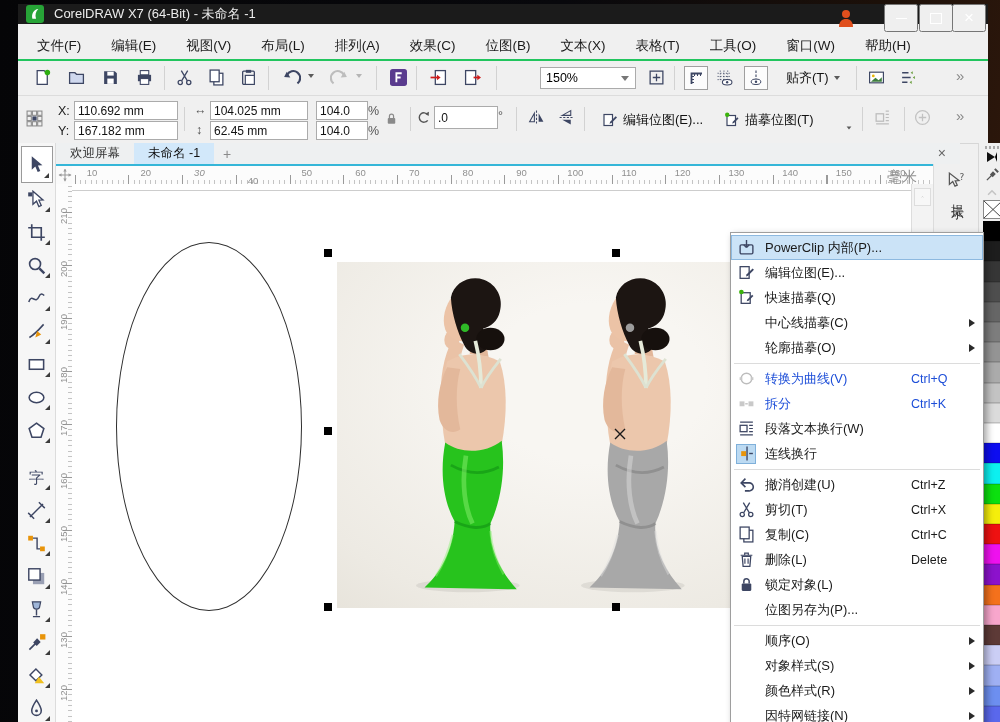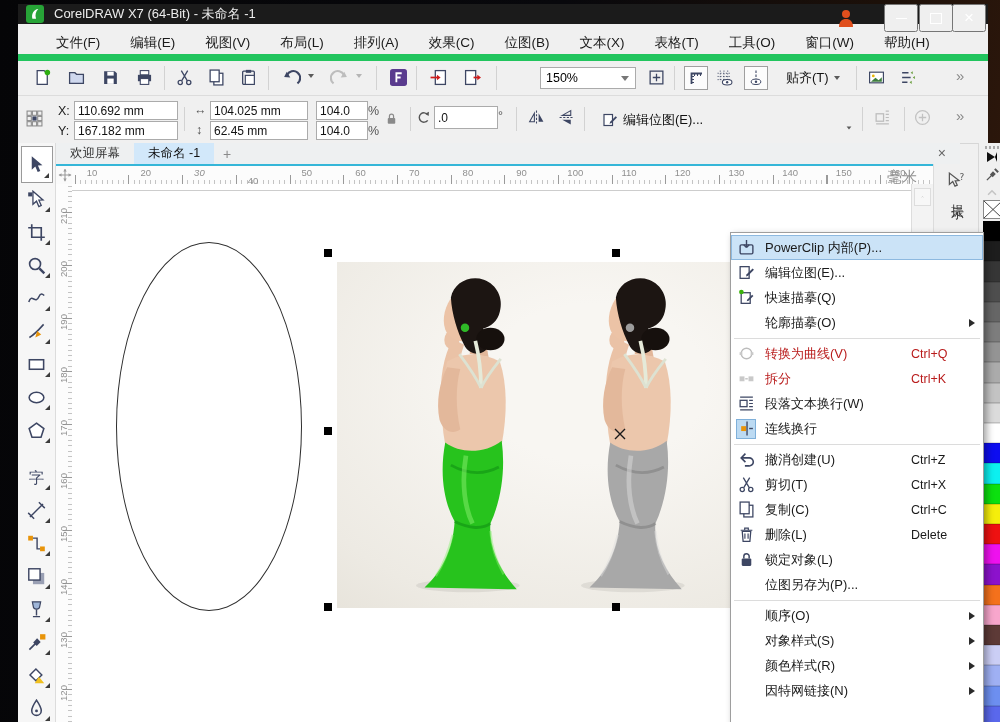--- a/index.html
+++ b/index.html
@@ -11,21 +11,21 @@
   #titlebar{position:absolute;left:0;top:0;width:100%;height:20px;background:#1b1b1b;display:flex;align-items:center;}
   #titlebar .logo{width:18px;height:18px;border-radius:3px;background:#27a437;margin-left:8px;position:relative;flex:none;}
   #titlebar .logo svg{position:absolute;left:2px;top:2px;}
   #title-text{color:#ececec;font-size:13px;margin-left:10px;white-space:nowrap;}
   #account{position:absolute;left:820px;top:5px;width:16px;height:18px;}
   .winbtn{position:absolute;top:0;width:34px;height:28px;display:flex;align-items:center;justify-content:center;color:#fff;}
   #btn-min{right:70px;} #btn-max{right:35px;} #btn-close{right:2px;font-size:17px;}
   #btn-min i{display:block;width:11px;height:0;border-top:1.6px solid #fff;}
   #btn-max i{display:block;width:10px;height:9px;border:1.4px solid #fff;}
   
-  #menubar{position:absolute;left:0;top:28px;width:100%;height:29px;background:#f0f0f0;display:flex;align-items:center;padding-left:23px;box-sizing:border-box;border-bottom:7px solid #22c55e;}
+  #menubar{position:absolute;left:0;top:28px;width:100%;height:29px;background:#f0f0f0;display:flex;align-items:center;padding-left:4px;box-sizing:border-box;border-bottom:2px solid #22c55e;}
   .menu-item{font-size:13.5px;color:#1a1a1a;padding:0 15px;height:100%;display:flex;align-items:center;background:none;border:none;font-family:inherit;}
   
   #toolbar{position:absolute;left:0;top:57px;width:100%;height:34px;background:#f0f0f0;border-bottom:1px solid #dcdcdc;}
   #propbar{position:absolute;left:0;top:92px;width:100%;height:47px;background:#f0f0f0;border-bottom:1px solid #d6d6d6;}
   .tbtn{position:absolute;background:none;border:none;padding:0;display:flex;align-items:center;justify-content:center;}
   .tsep{position:absolute;width:0;height:24px;border-left:1px solid #d2d2d2;top:5px;}
   .drop{width:0;height:0;border-left:3.5px solid transparent;border-right:3.5px solid transparent;border-top:4px solid #5a5a5a;}
   .drop.gray{border-top-color:#b5b5b5;}
   .field{position:absolute;height:17px;border:1px solid #ababab;background:#fff;font-size:12px;font-family:inherit;padding:0 3px;color:#111;}
   .plabel{position:absolute;font-size:12.5px;color:#222;}
@@ -81,21 +81,21 @@
   #palette .dots{position:absolute;left:6px;top:3px;width:16px;height:3px;background:repeating-linear-gradient(to right,#a9a9a9 0 2px,transparent 2px 4px);}
   #pal-flyout{position:absolute;left:8px;top:9px;width:0;height:0;border-top:5px solid transparent;border-bottom:5px solid transparent;border-left:8px solid #111;background:none;padding:0;}
   #pal-dropper{position:absolute;left:6px;top:24px;}
   #pal-up{position:absolute;left:6px;top:43px;color:#bbb;background:none;border:none;padding:0;}
   #pal-none{position:absolute;left:4px;top:57px;width:20px;height:19px;background:#fff;box-shadow:inset 0 0 0 1px #888;}
   .swatch{position:absolute;left:4px;width:21px;height:20.2px;box-shadow:inset 0 0 0 0.5px rgba(0,0,0,.25);}
   
   #ctxmenu{position:absolute;left:712px;top:228px;width:254px;height:494px;background:#fff;border:1px solid #9e9e9e;box-shadow:3px 3px 7px rgba(0,0,0,.35);z-index:50;box-sizing:border-box;padding-top:2px;overflow:hidden;}
   .ctx-item{display:flex;align-items:center;height:25px;padding-left:5px;font-size:13px;color:#1a1a1a;position:relative;}
   .ctx-item.highlighted{background:#cbe3f7;box-shadow:inset 0 0 0 1px #8db9e0;}
-  .ctx-item.disabled{color:#b91c1c;}
+  .ctx-item.disabled{color:#1d4ed8;}
   .icon-cell{width:20px;height:20px;display:flex;align-items:center;justify-content:center;margin-right:9px;flex:none;}
   .icon-cell svg{width:17px;height:17px;}
   .icon-cell.active-icon{background:#bcdaf2;box-shadow:inset 0 0 0 1px #7fb0da;}
   .ctx-label{flex:1;white-space:nowrap;}
   .shortcut{width:58px;text-align:left;font-size:12.5px;}
   .subarrow{width:14px;visibility:hidden;}
   .subarrow.show{visibility:visible;}
   .subarrow i{display:block;width:0;height:0;border-top:4.5px solid transparent;border-bottom:4.5px solid transparent;border-left:6px solid #2a2a2a;}
   .ctx-sep{height:6px;position:relative;}
   .ctx-sep::after{content:'';position:absolute;left:3px;right:3px;top:2.5px;border-top:1px solid #dcdcdc;}
@@ -575,20 +575,26 @@
           <svg width="17" height="17">
             <use href="#ic-mirror-v"></use>
           </svg>
         </button>
       <span class="tsep" style="left:566px;top:11px"></span>
       <button class="flatbtn" style="left:578px;top:9px">
         <svg width="16" height="16">
             <use href="#mi-editbitmap"></use>
           </svg>
         <span>编辑位图(E)...</span>
+      </button>
+      <button class="flatbtn" style="left:700px;top:9px">
+        <svg width="16" height="16">
+            <use href="#mi-quicktrace"></use>
+          </svg>
+        <span>描摹位图(T)</span>
       </button>
       <span class="drop" style="position:absolute;left:828px;top:30px;transform:scale(.8)"></span>
       <span class="tsep" style="left:844px;top:11px"></span>
       <span class="tbtn" style="left:856px;top:13px">
           <svg width="17" height="17">
             <use href="#ic-wrap-gray"></use>
           </svg>
         </span>
       <span class="tsep" style="left:886px;top:11px"></span>
       <span class="tbtn" style="left:896px;top:13px">
@@ -872,20 +878,30 @@
           <span class="ctx-label">快速描摹(Q)</span>
           <span class="shortcut"></span>
           <span class="subarrow">
             <i></i>
           </span>
         </div>
         <div class="ctx-item">
           <span class="icon-cell">
             <svg viewBox="0 0 16 16"></svg>
           </span>
+          <span class="ctx-label">中心线描摹(C)</span>
+          <span class="shortcut"></span>
+          <span class="subarrow show">
+            <i></i>
+          </span>
+        </div>
+        <div class="ctx-item">
+          <span class="icon-cell">
+            <svg viewBox="0 0 16 16"></svg>
+          </span>
           <span class="ctx-label">轮廓描摹(O)</span>
           <span class="shortcut"></span>
           <span class="subarrow show">
             <i></i>
           </span>
         </div>
         <div class="ctx-sep"></div>
         <div class="ctx-item disabled">
           <span class="icon-cell">
             <svg viewBox="0 0 16 16">

